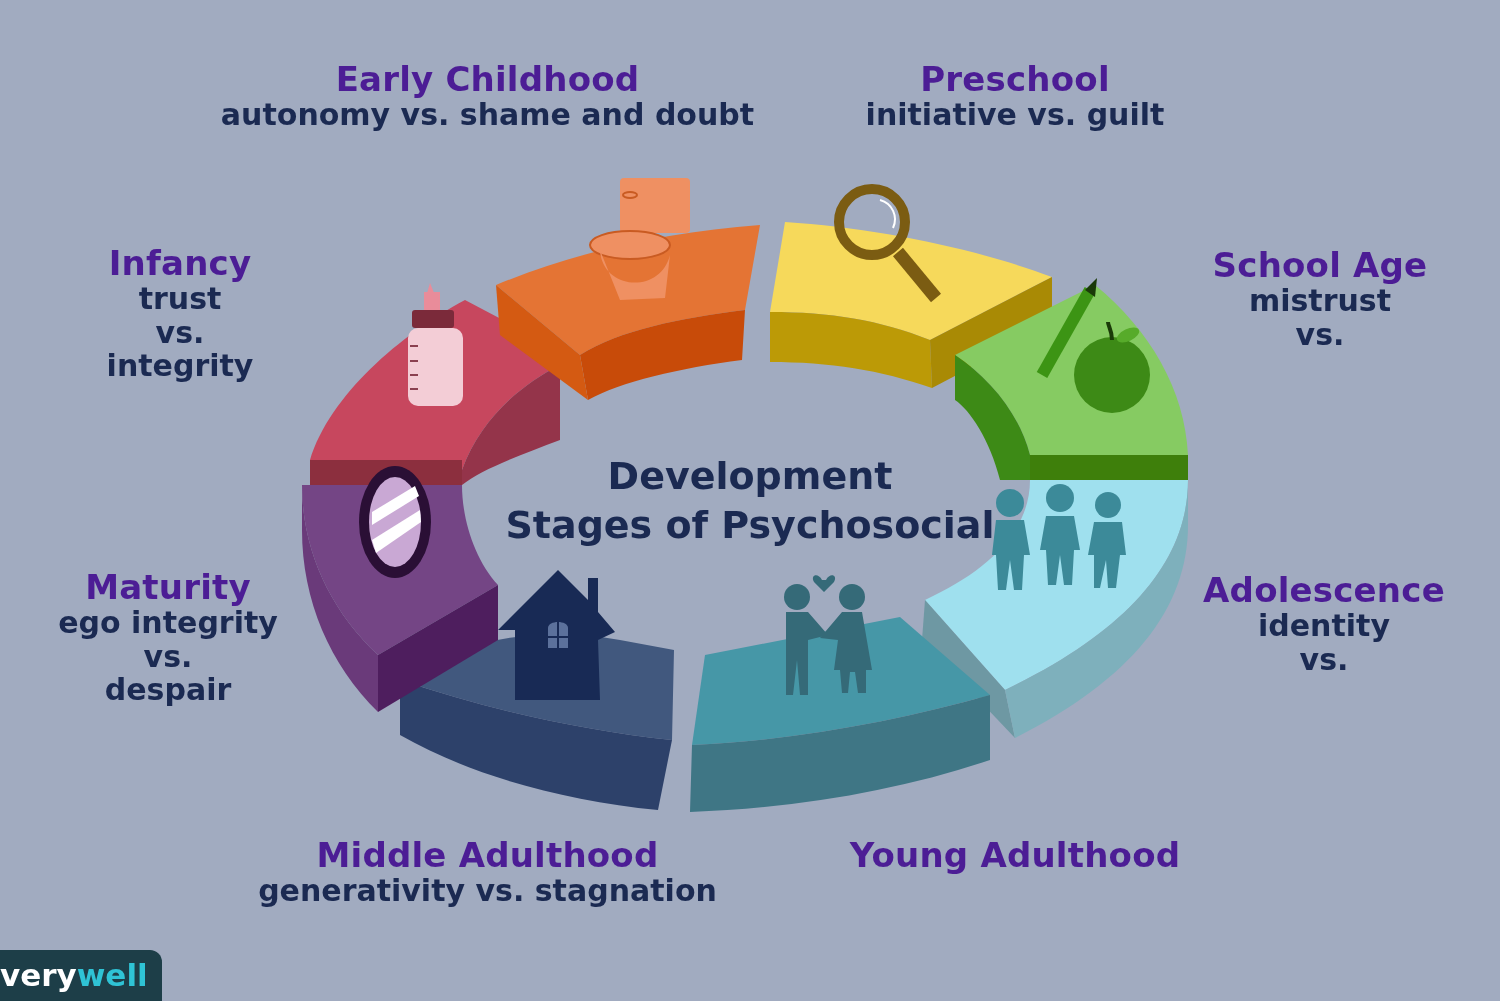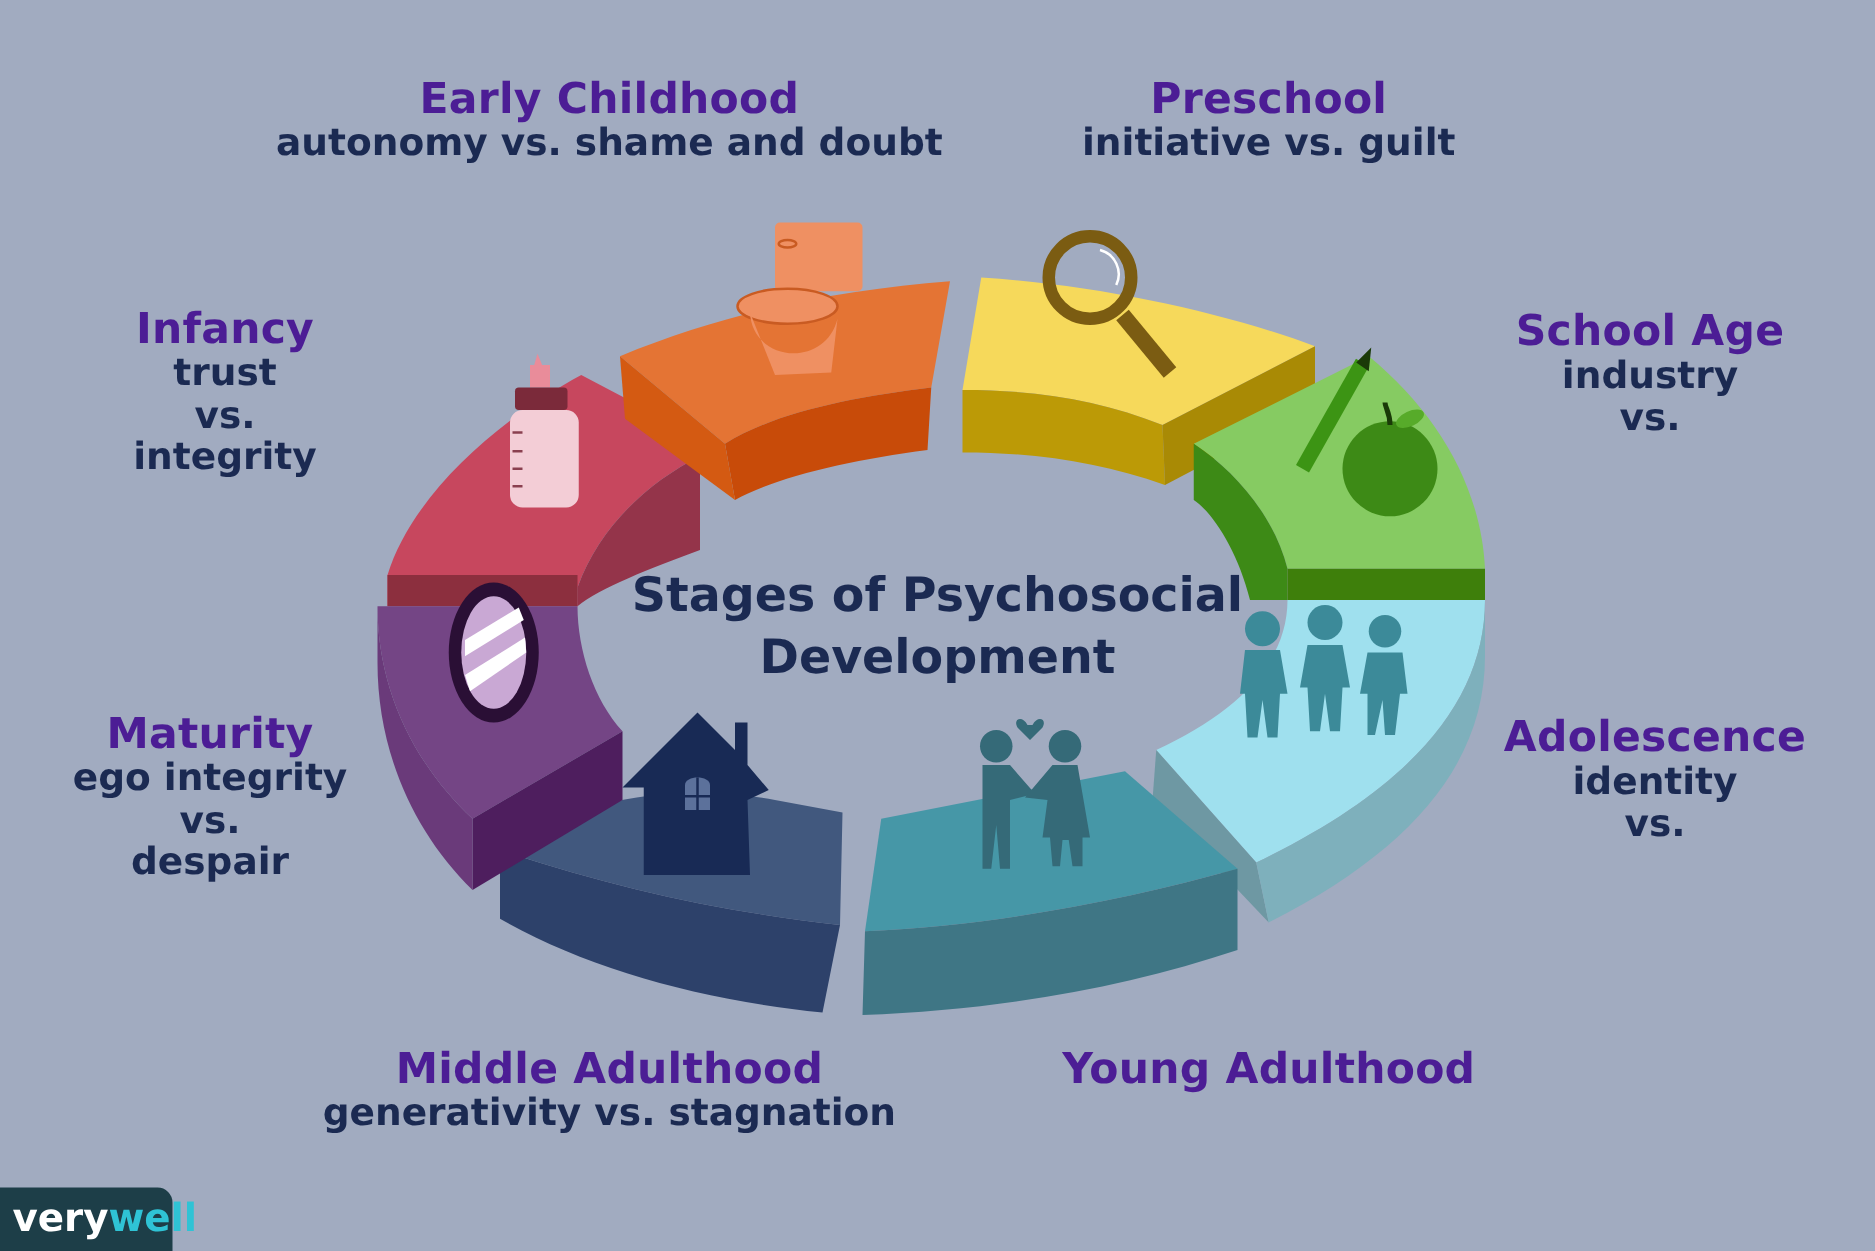--- a/index.html
+++ b/index.html
@@ -11,23 +11,23 @@
   }
   #diagram { position:absolute; left:0; top:0; width:1500px; height:1001px; }
   .label { position:absolute; text-align:center; font-weight:bold; line-height:1.12; }
   .stage-name { color:#4c1d95; font-size:34px; display:block; letter-spacing:0.2px; }
   .stage-desc { color:#1b2a52; font-size:30px; display:block; }
   .center-title {
     position:absolute; left:500px; top:452px; width:500px; text-align:center;
     color:#1b2a52; font-size:38px; font-weight:bold; line-height:1.3;
   }
   .brand {
-    position:absolute; left:0; top:950px; width:138px; height:51px;
+    position:absolute; left:0; top:950px; width:162px; height:51px;
     background:#1d3e48; border-radius:0 12px 0 0;
-    font-size:31px; font-weight:bold; line-height:51px; padding-left:10px; box-sizing:border-box;
+    font-size:31px; font-weight:bold; line-height:51px; box-sizing:border-box;
   }
   .brand .a { color:#ffffff; } .brand .b { color:#2fc3d5; }
 </style>
 </head>
 <body>
 
 <svg id="diagram" viewBox="0 0 1500 1001" xmlns="http://www.w3.org/2000/svg">
 
   <g>
     <path d="M310,460 L310,485 L462,485 L462,470 C480,420 520,385 560,365 L560,350 L465,300 C400,335 330,395 310,460 Z" fill="#c7475e"></path>
@@ -128,22 +128,22 @@
   </g>
   <g>
     <ellipse cx="395" cy="522" rx="36" ry="56" fill="#2a0f35"></ellipse>
     <ellipse cx="395" cy="522" rx="26" ry="45" fill="#c9a8d4"></ellipse>
     <path d="M372,512 L415,486 L419,496 L372,525 Z" fill="#fff"></path>
     <path d="M372,540 L420,510 L421,522 L376,553 Z" fill="#fff"></path>
   </g>
 </svg>
 
 <div class="center-title">
+  <div>Development</div>
   <div>Stages of Psychosocial</div>
-  <div>Development</div>
 </div>
 
 <div class="label" style="left:70px; top:244px; width:220px;">
   <span class="stage-name">Infancy</span>
   <span class="stage-desc">trust</span>
   <span class="stage-desc">vs.</span>
   <span class="stage-desc">integrity</span>
 </div>
 
 <div class="label" style="left:220px; top:60px; width:535px;">
@@ -151,21 +151,21 @@
   <span class="stage-desc">autonomy vs. shame and doubt</span>
 </div>
 
 <div class="label" style="left:850px; top:60px; width:330px;">
   <span class="stage-name">Preschool</span>
   <span class="stage-desc">initiative vs. guilt</span>
 </div>
 
 <div class="label" style="left:1200px; top:246px; width:240px;">
   <span class="stage-name">School Age</span>
-  <span class="stage-desc">industry</span>
+  <span class="stage-desc">mistrust</span>
   <span class="stage-desc">vs.</span>
 </div>
 
 <div class="label" style="left:1195px; top:571px; width:258px;">
   <span class="stage-name">Adolescence</span>
   <span class="stage-desc">identity</span>
   <span class="stage-desc">vs.</span>
 </div>
 
 <div class="label" style="left:830px; top:836px; width:370px;">

